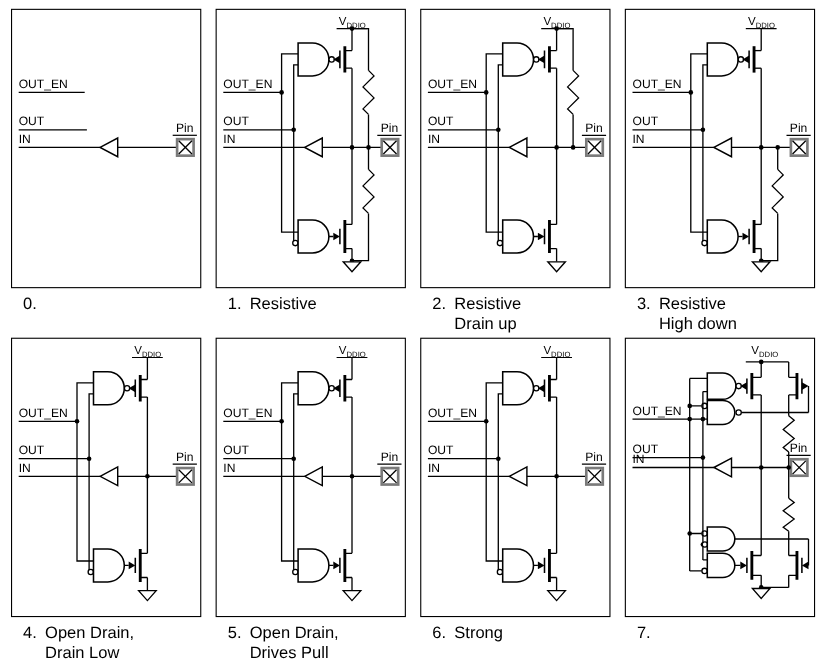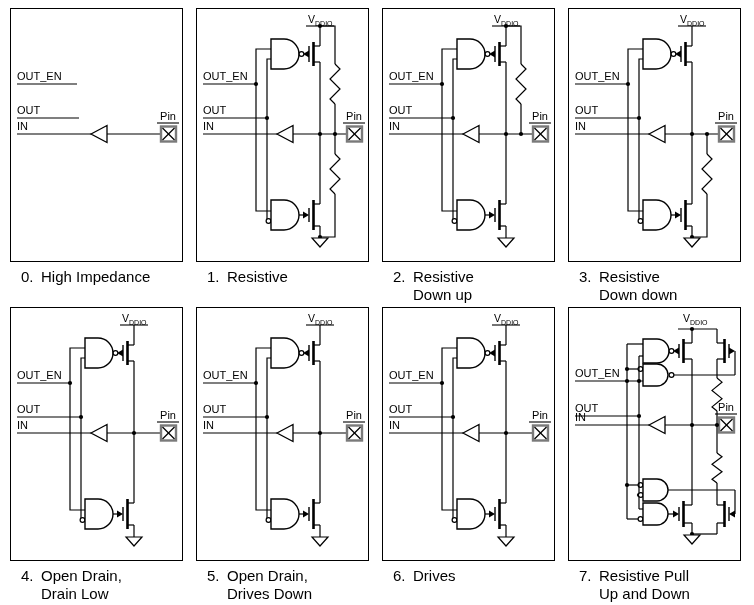--- a/index.html
+++ b/index.html
@@ -45,21 +45,20 @@
             <line x1="146" y1="114" x2="168" y2="114" stroke="#000000" stroke-width="1.1"></line>
             <text x="157" y="111" font-size="11" fill="#000000" font-family="&quot;Liberation Sans&quot;,sans-serif" text-anchor="middle">Pin</text>
             <rect x="150" y="117.5" width="15" height="15" fill="#fff" stroke="#7a7a7a" stroke-width="2.4"></rect>
             <line x1="151.5" y1="119" x2="163.5" y2="131" stroke="#000000" stroke-width="1.2"></line>
             <line x1="163.5" y1="119" x2="151.5" y2="131" stroke="#000000" stroke-width="1.2"></line>
           </g>
         </svg>
       </div>
       <div class="caption">
         <span class="cap-num">0.</span>
-        <span class="cap-lines"><div>High Impedance</div><div></div></span>
       </div>
     </div>
     <div class="panel">
       <div class="box">
         <svg width="170" height="251" viewBox="0 0 170 251">
           <g>
             <text x="6" y="71" font-size="11" fill="#000000" font-family="&quot;Liberation Sans&quot;,sans-serif">OUT_EN</text>
             <line x1="6" y1="75" x2="59" y2="75" stroke="#000000" stroke-width="1.2"></line>
             <circle cx="59" cy="75" r="2.1" fill="#000000"></circle>
             <text x="6" y="105" font-size="11" fill="#000000" font-family="&quot;Liberation Sans&quot;,sans-serif">OUT</text>
@@ -165,21 +164,21 @@
             <line x1="116.5" y1="191" x2="116.5" y2="221" stroke="#000000" stroke-width="2.6"></line>
             <line x1="117" y1="195" x2="123" y2="195" stroke="#000000" stroke-width="1.2"></line>
             <line x1="117" y1="217" x2="123" y2="217" stroke="#000000" stroke-width="1.2"></line>
             <line x1="123" y1="217" x2="123" y2="229" stroke="#000000" stroke-width="1.2"></line>
             <path d="M115,229 L131,229 L123,238 Z" fill="#fff" stroke="#000000" stroke-width="1.2"></path>
           </g>
         </svg>
       </div>
       <div class="caption">
         <span class="cap-num">2.</span>
-        <span class="cap-lines"><div>Resistive</div><div>Down up</div></span>
+        <span class="cap-lines"><div>Resistive</div><div>Drain up</div></span>
       </div>
     </div>
     <div class="panel">
       <div class="box">
         <svg width="170" height="251" viewBox="0 0 170 251">
           <g>
             <text x="6" y="71" font-size="11" fill="#000000" font-family="&quot;Liberation Sans&quot;,sans-serif">OUT_EN</text>
             <line x1="6" y1="75" x2="59" y2="75" stroke="#000000" stroke-width="1.2"></line>
             <circle cx="59" cy="75" r="2.1" fill="#000000"></circle>
             <text x="6" y="105" font-size="11" fill="#000000" font-family="&quot;Liberation Sans&quot;,sans-serif">OUT</text>
@@ -223,21 +222,21 @@
             <circle cx="123" cy="228" r="2.1" fill="#000000"></circle>
             <line x1="138" y1="125" x2="138" y2="145" stroke="#000000" stroke-width="1.2"></line>
             <polyline points="138,145 143,150 133,160 143,170 133,180 138,185" fill="none" stroke="#000000" stroke-width="1.2"></polyline>
             <polyline points="138,185 138,228 123,228" fill="none" stroke="#000000" stroke-width="1.2"></polyline>
             <path d="M115,229 L131,229 L123,238 Z" fill="#fff" stroke="#000000" stroke-width="1.2"></path>
           </g>
         </svg>
       </div>
       <div class="caption">
         <span class="cap-num">3.</span>
-        <span class="cap-lines"><div>Resistive</div><div>Down down</div></span>
+        <span class="cap-lines"><div>Resistive</div><div>High down</div></span>
       </div>
     </div>
     <div class="panel">
       <div class="box">
         <svg width="170" height="251" viewBox="0 0 170 251">
           <g>
             <text x="6" y="71" font-size="11" fill="#000000" font-family="&quot;Liberation Sans&quot;,sans-serif">OUT_EN</text>
             <line x1="6" y1="75" x2="59" y2="75" stroke="#000000" stroke-width="1.2"></line>
             <circle cx="59" cy="75" r="2.1" fill="#000000"></circle>
             <text x="6" y="105" font-size="11" fill="#000000" font-family="&quot;Liberation Sans&quot;,sans-serif">OUT</text>
@@ -329,21 +328,21 @@
             <line x1="116.5" y1="191" x2="116.5" y2="221" stroke="#000000" stroke-width="2.6"></line>
             <line x1="117" y1="195" x2="123" y2="195" stroke="#000000" stroke-width="1.2"></line>
             <line x1="117" y1="217" x2="123" y2="217" stroke="#000000" stroke-width="1.2"></line>
             <line x1="123" y1="217" x2="123" y2="229" stroke="#000000" stroke-width="1.2"></line>
             <path d="M115,229 L131,229 L123,238 Z" fill="#fff" stroke="#000000" stroke-width="1.2"></path>
           </g>
         </svg>
       </div>
       <div class="caption">
         <span class="cap-num">5.</span>
-        <span class="cap-lines"><div>Open Drain,</div><div>Drives Down</div></span>
+        <span class="cap-lines"><div>Open Drain,</div><div>Drives Pull</div></span>
       </div>
     </div>
     <div class="panel">
       <div class="box">
         <svg width="170" height="251" viewBox="0 0 170 251">
           <g>
             <text x="6" y="71" font-size="11" fill="#000000" font-family="&quot;Liberation Sans&quot;,sans-serif">OUT_EN</text>
             <line x1="6" y1="75" x2="59" y2="75" stroke="#000000" stroke-width="1.2"></line>
             <circle cx="59" cy="75" r="2.1" fill="#000000"></circle>
             <text x="6" y="105" font-size="11" fill="#000000" font-family="&quot;Liberation Sans&quot;,sans-serif">OUT</text>
@@ -382,21 +381,21 @@
             <line x1="116.5" y1="191" x2="116.5" y2="221" stroke="#000000" stroke-width="2.6"></line>
             <line x1="117" y1="195" x2="123" y2="195" stroke="#000000" stroke-width="1.2"></line>
             <line x1="117" y1="217" x2="123" y2="217" stroke="#000000" stroke-width="1.2"></line>
             <line x1="123" y1="217" x2="123" y2="229" stroke="#000000" stroke-width="1.2"></line>
             <path d="M115,229 L131,229 L123,238 Z" fill="#fff" stroke="#000000" stroke-width="1.2"></path>
           </g>
         </svg>
       </div>
       <div class="caption">
         <span class="cap-num">6.</span>
-        <span class="cap-lines"><div>Drives</div><div></div></span>
+        <span class="cap-lines"><div>Strong</div><div></div></span>
       </div>
     </div>
     <div class="panel">
       <div class="box">
         <svg width="170" height="251" viewBox="0 0 170 251">
           <g>
             <text x="6" y="69" font-size="11" fill="#000000" font-family="&quot;Liberation Sans&quot;,sans-serif">OUT_EN</text>
             <line x1="6" y1="73" x2="74" y2="73" stroke="#000000" stroke-width="1.2"></line>
             <circle cx="58" cy="73" r="2.1" fill="#000000"></circle>
             <circle cx="70" cy="73" r="2.1" fill="#000000"></circle>
@@ -476,16 +475,15 @@
             <line x1="123" y1="117" x2="123" y2="197" stroke="#000000" stroke-width="1.2"></line>
             <line x1="123" y1="215" x2="123" y2="226" stroke="#000000" stroke-width="1.2"></line>
             <line x1="123" y1="226" x2="148" y2="226" stroke="#000000" stroke-width="1.2"></line>
             <circle cx="123" cy="226" r="2.1" fill="#000000"></circle>
             <path d="M115,227 L131,227 L123,236 Z" fill="#fff" stroke="#000000" stroke-width="1.2"></path>
           </g>
         </svg>
       </div>
       <div class="caption">
         <span class="cap-num">7.</span>
-        <span class="cap-lines"><div>Resistive Pull</div><div>Up and Down</div></span>
       </div>
     </div>
   </div>
 
 </body></html>

